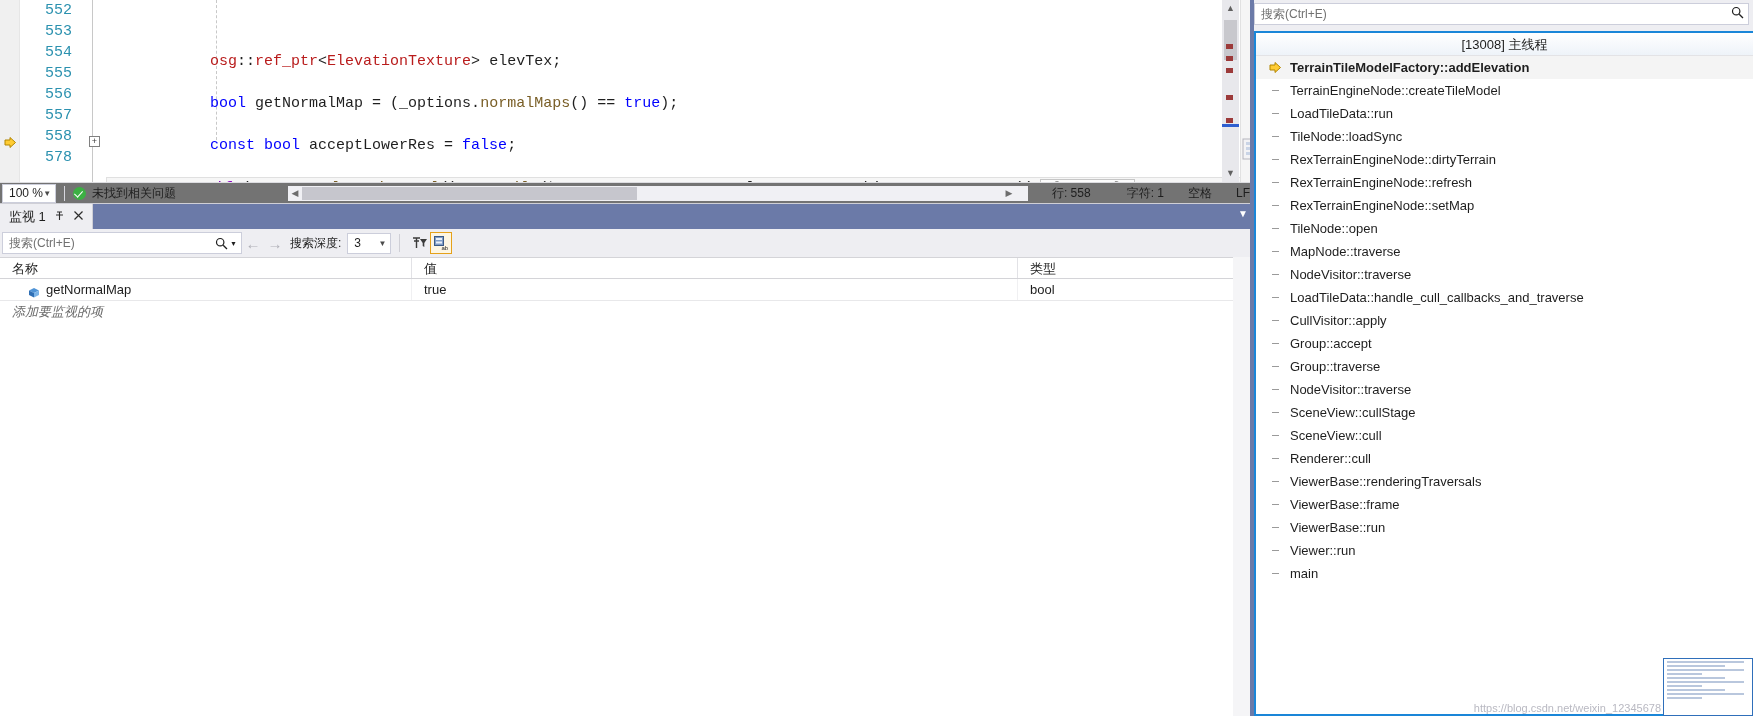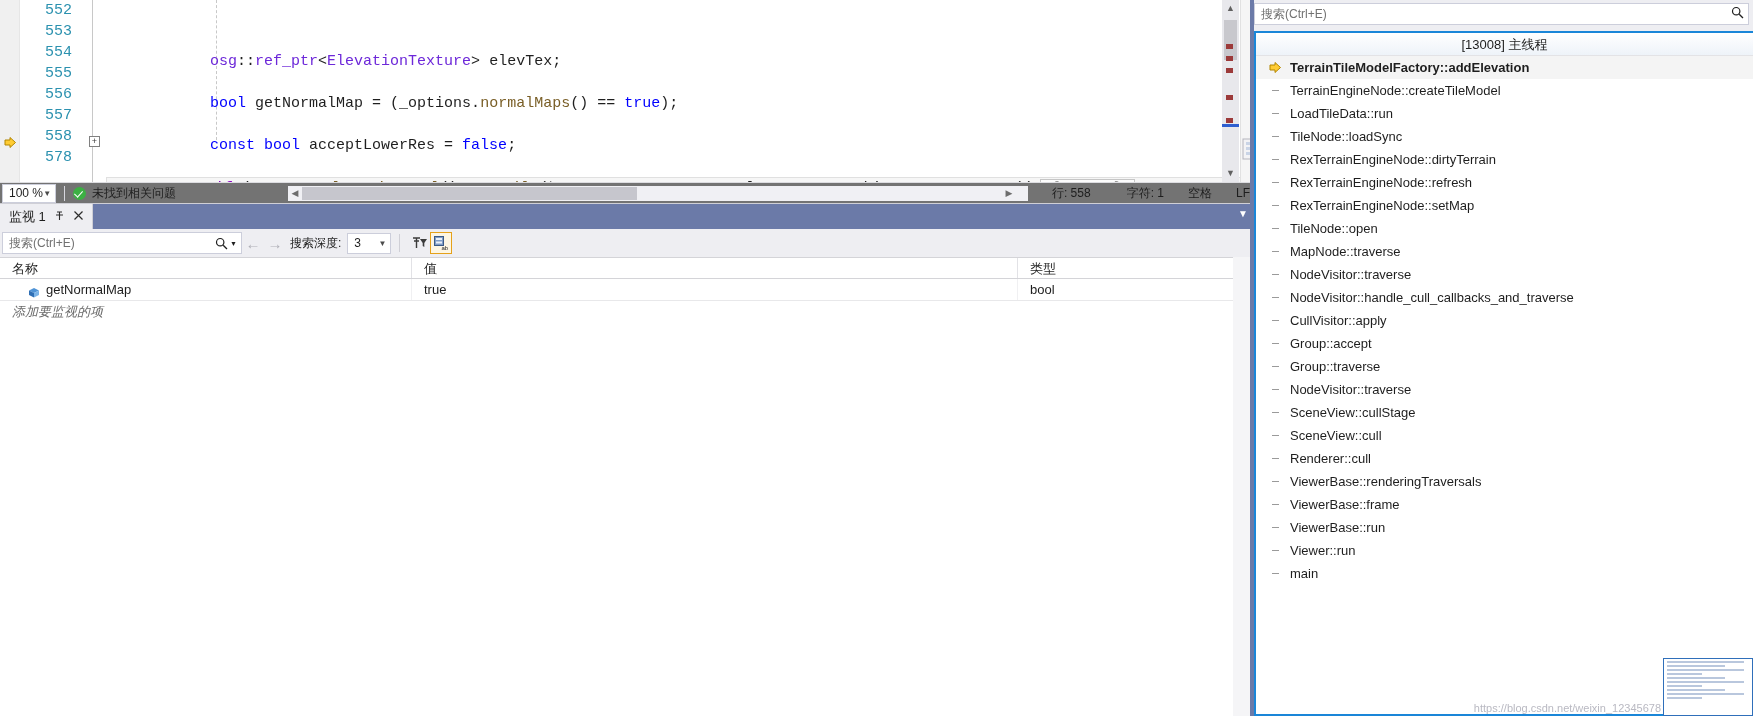--- a/index.html
+++ b/index.html
@@ -51,21 +51,21 @@
     position: absolute; left: 102px; top: 0; right: 0; height: 182px;
     font-family: "Liberation Mono", monospace; font-size: 15px;
     white-space: pre;
   }
   .ed-code .ln { height: 21px; line-height: 21px; padding-left: 36px; position: relative; }
   .ed-dash {
     position: absolute; left: 114px; top: 0; width: 0; height: 140px;
     border-left: 1px dashed #c8c8c8;
   }
   .kw   { color: #0000ff; }
-  .typ  { color: #6d28d9; }
+  .typ  { color: #b91c1c; }
   .fn   { color: #795e26; }
   .id   { color: #1f1f1f; }
   .gray { color: #808080; }
   .pnk  { color: #8f08c4; }
   .hl-line {
     background: #f6f6f6; border: 1px solid #e0e0e0;
     margin-left: 4px; margin-right: 0;
   }
   .inline-box {
     display: inline-block; border: 1px solid #c6c6c6; background: #fcfcfc;
@@ -497,21 +497,21 @@
           <div class="cs-row">
             <div class="gutter">
               <span class="cs-tick"></span>
             </div>
             <div class="frame">NodeVisitor::traverse</div>
           </div>
           <div class="cs-row">
             <div class="gutter">
               <span class="cs-tick"></span>
             </div>
-            <div class="frame">NodeVisitor::handle_cull_callbacks_and_traverse</div>
+            <div class="frame">LoadTileData::handle_cull_callbacks_and_traverse</div>
           </div>
           <div class="cs-row">
             <div class="gutter">
               <span class="cs-tick"></span>
             </div>
             <div class="frame">CullVisitor::apply</div>
           </div>
           <div class="cs-row">
             <div class="gutter">
               <span class="cs-tick"></span>

